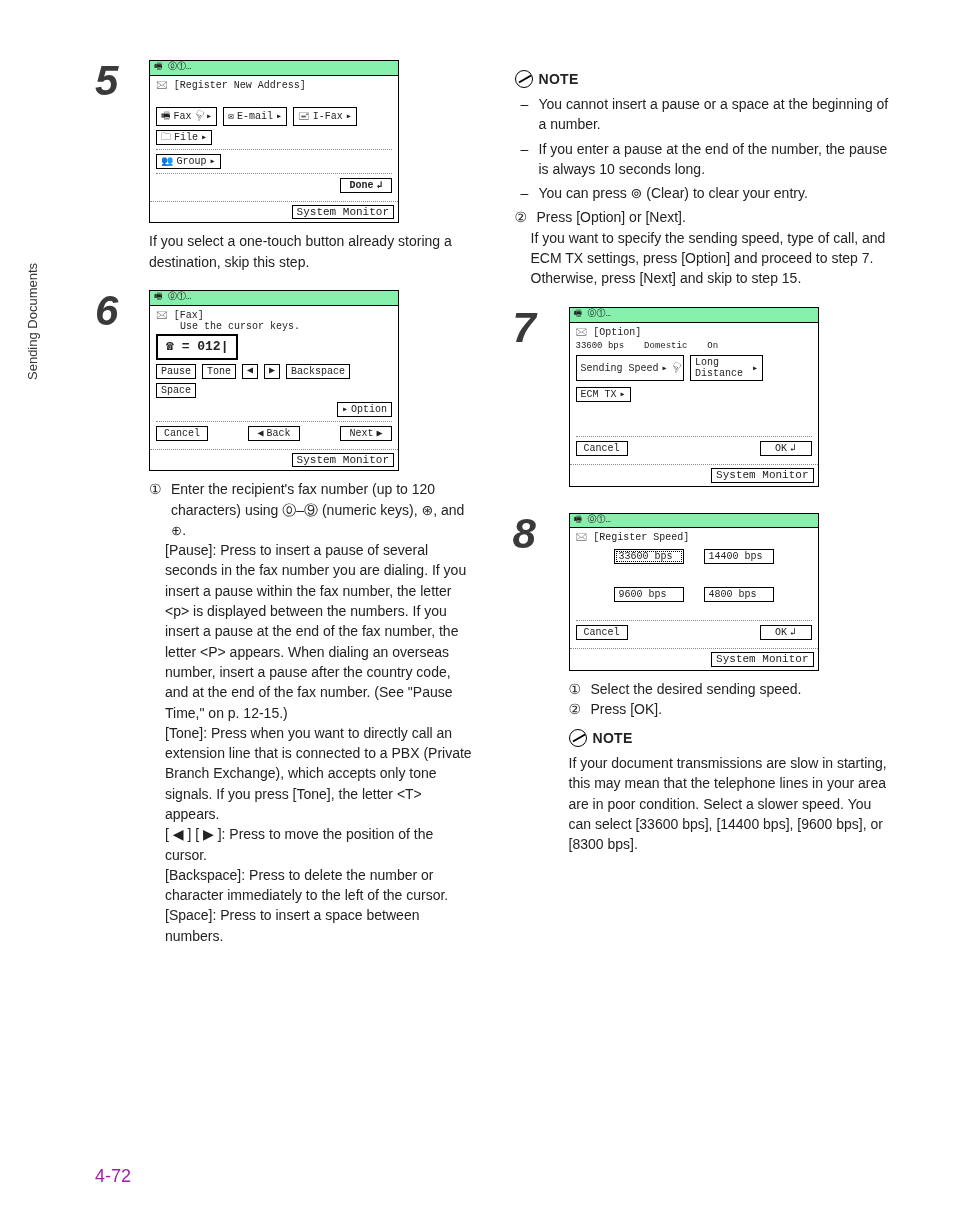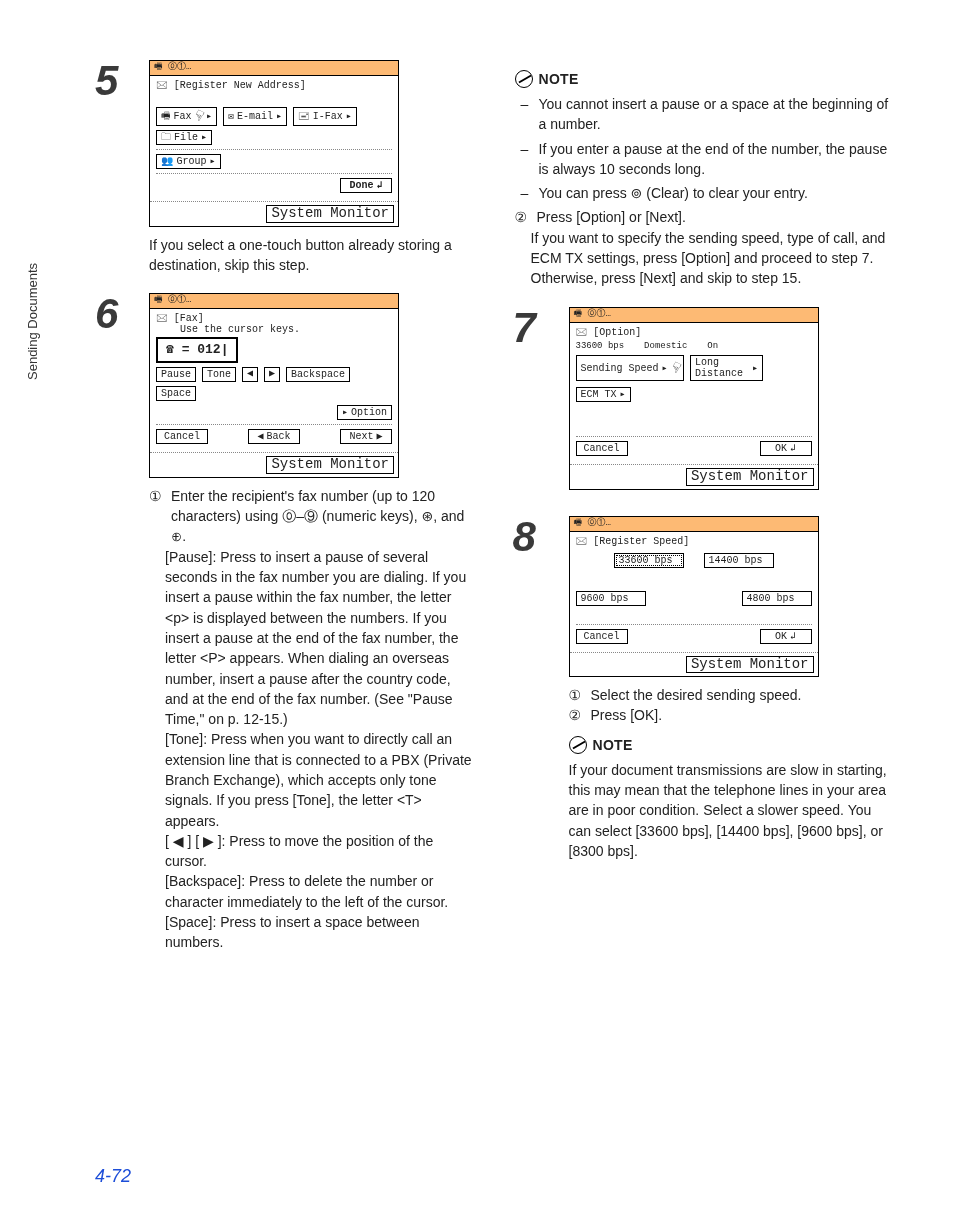--- a/index.html
+++ b/index.html
@@ -1,34 +1,34 @@
 <!DOCTYPE html>
 <html><head>
 <meta charset="utf-8">
 <style>
   * { box-sizing: border-box; margin: 0; padding: 0; }
   html, body { width: 954px; height: 1227px; font-family: "Segoe UI", "Helvetica Neue", Arial, sans-serif; font-size: 14px; color: #222; background: #fff; }
   .page { position: relative; width: 954px; height: 1227px; padding: 60px 60px 50px 95px; }
   .side-tab { position: absolute; left: 25px; top: 380px; transform: rotate(-90deg); transform-origin: left top; font-size: 13px; color: #333; }
-  .page-num { position: absolute; left: 95px; bottom: 40px; font-size: 18px; color: #1d4ed8; font-style: italic; }
+  .page-num { position: absolute; left: 95px; bottom: 40px; font-size: 18px; color: #a21caf; }
   .columns { display: flex; gap: 40px; }
   .col { flex: 1 1 0; min-width: 0; }
   .step { display: flex; align-items: flex-start; gap: 18px; margin-bottom: 18px; }
   .big-num { font-family: "Arial Black", Arial, sans-serif; font-style: italic; font-weight: 900; font-size: 42px; color: #3a3a3a; line-height: 1; min-width: 36px; }
   .big-num-col2 { position: relative; left: -2px; }
   .screen { border: 1px solid #000; background: #fff; padding: 0; margin-bottom: 8px; font-family: "Courier New", monospace; font-size: 10px; line-height: 1.1; }
-  .screen .titlebar { background: #fdba74; border-bottom: 1px solid #000; padding: 2px 4px; display: flex; align-items: center; gap: 4px; }
+  .screen .titlebar { background: #86efac; border-bottom: 1px solid #000; padding: 2px 4px; display: flex; align-items: center; gap: 4px; }
   .screen .titlebar .tiny { font-size: 9px; }
   .screen .body { padding: 4px 6px; }
   .screen .btnrow { display: flex; gap: 6px; margin-bottom: 4px; flex-wrap: wrap; }
   .screen .btn { border: 1px solid #000; padding: 1px 4px; display: inline-flex; align-items: center; gap: 3px; background: #fff; }
   .screen .btn.selected { outline: 1px dotted #000; outline-offset: -3px; }
   .screen .wide { min-width: 52px; justify-content: center; }
   .screen .statusbar { display: flex; justify-content: flex-end; padding: 3px 4px; border-top: 1px dotted #888; }
-  .screen .sys { border: 1px solid #000; padding: 0 4px; font-size: 14px; }
+  .screen .sys { border: 1px solid #000; padding: 0 4px; font-size: 11px; }
   .dots { border-top: 1px dotted #888; margin: 4px 0; }
   .screen .bignum-in { border: 2px solid #000; padding: 4px 8px; display: inline-block; font-size: 13px; font-weight: bold; margin: 2px 0 4px 0; }
   .screen .arrowbtn { border: 1px solid #000; width: 16px; display: inline-flex; justify-content: center; }
   .icon-ptr { display: inline-block; transform: rotate(30deg); font-size: 14px; color: #000; }
   .body-text { font-size: 14px; line-height: 1.45; }
   .sub-indent { margin-left: 16px; }
   .circ-num { display: inline-block; }
   .note-hdr { display: flex; align-items: center; gap: 6px; margin: 10px 0 6px 0; }
   .note-hdr .pen { width: 18px; height: 18px; border: 1.5px solid #000; border-radius: 50%; position: relative; }
   .note-hdr .pen:before { content: ""; position: absolute; width: 14px; height: 2px; background: #000; top: 7px; left: 2px; transform: rotate(-30deg); }
@@ -203,21 +203,21 @@
             <div class="titlebar">
                 <span class="tiny">🖷 ⓪①…</span>
               </div>
             <div class="body">
               <div>🖂 <span>[Register Speed]</span></div>
               <div style="height:6px;"></div>
               <div class="btnrow" style="justify-content:center; gap:20px;">
                 <span class="btn selected" style="min-width:70px;">33600 bps</span>
                 <span class="btn" style="min-width:70px;">14400 bps</span>
               </div>
-              <div class="btnrow" style="justify-content:space-between; gap:20px;margin-top:23px;">
+              <div class="btnrow" style="justify-content:center; gap:20px;margin-top:23px;">
                 <span class="btn" style="min-width:70px;">9600 bps</span>
                 <span class="btn" style="min-width:70px;">4800 bps</span>
               </div>
               <div style="height:10px;"></div>
               <div class="dots"></div>
               <div class="btnrow" style="justify-content:space-between;">
                 <span class="btn wide">Cancel</span>
                 <span class="btn wide"><span>OK</span> ↲</span>
               </div>
             </div>

